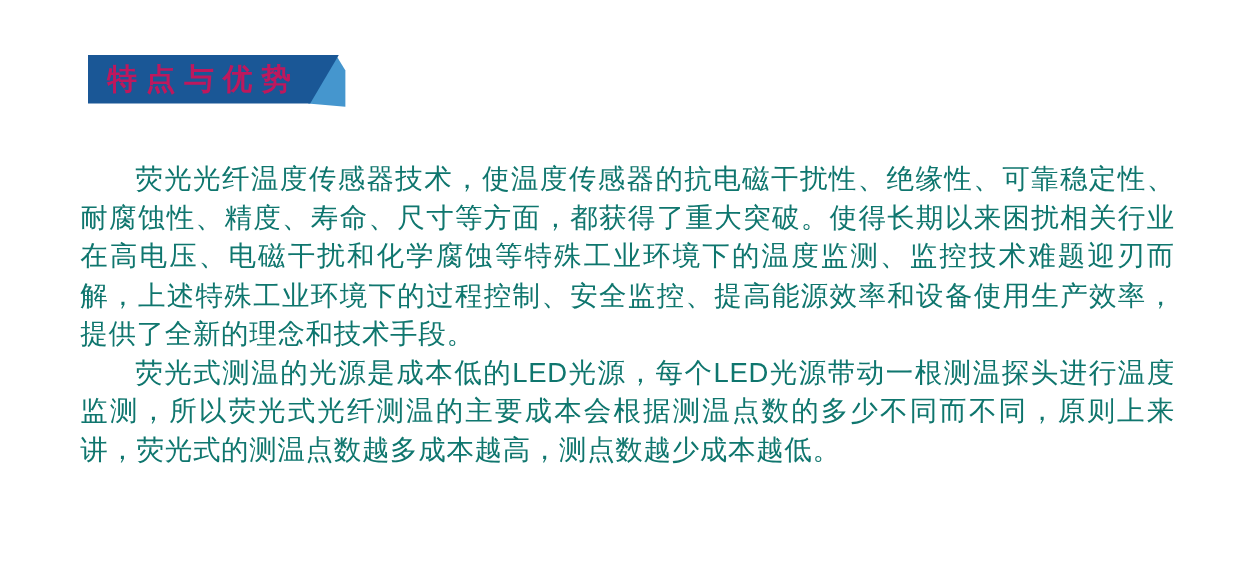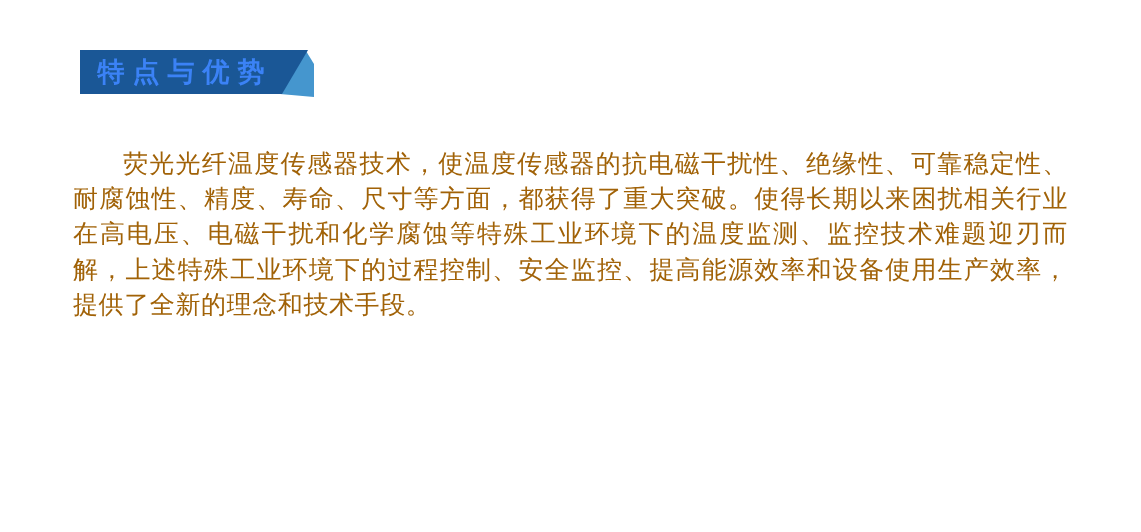--- a/index.html
+++ b/index.html
@@ -34,51 +34,52 @@
     position: absolute;
     left: 0;
     top: 0;
     width: 202px;
     height: 44px;
     display: flex;
     align-items: center;
     justify-content: center;
     padding-left: 8px;
     box-sizing: border-box;
-    color: #3b82f6;
+    color: #be185d;
     font-size: 27px;
     font-weight: bold;
     letter-spacing: 8px;
     white-space: nowrap;
   }
   
   .content {
     position: absolute;
     left: 73px;
     top: 146px;
     width: 995px;
   }
   .content p {
     margin: 0;
     padding: 0;
     font-size: 25px;
     line-height: 35.2px;
-    color: #a16207;
+    color: #0f766e;
     text-align: justify;
     text-justify: inter-ideograph;
     text-indent: 2em;
     letter-spacing: 0.6px;
   }
 </style>
 </head>
 <body>
 
 <div class="banner">
   <svg viewBox="0 0 236 50" aria-hidden="true">
     <polygon points="200,44 226,1 234,14 234,47" fill="#4596ce"></polygon>
     <polygon points="0,0 228,0 202,44 0,44" fill="#1a5796"></polygon>
   </svg>
   <span class="banner-title">特点与优势</span>
 </div>
 
 <div class="content">
   <p>荧光光纤温度传感器技术，使温度传感器的抗电磁干扰性、绝缘性、可靠稳定性、耐腐蚀性、精度、寿命、尺寸等方面，都获得了重大突破。使得长期以来困扰相关行业在高电压、电磁干扰和化学腐蚀等特殊工业环境下的温度监测、监控技术难题迎刃而解，上述特殊工业环境下的过程控制、安全监控、提高能源效率和设备使用生产效率，提供了全新的理念和技术手段。</p>
+  <p>荧光式测温的光源是成本低的LED光源，每个LED光源带动一根测温探头进行温度监测，所以荧光式光纤测温的主要成本会根据测温点数的多少不同而不同，原则上来讲，荧光式的测温点数越多成本越高，测点数越少成本越低。</p>
 </div>
 
 </body></html>

